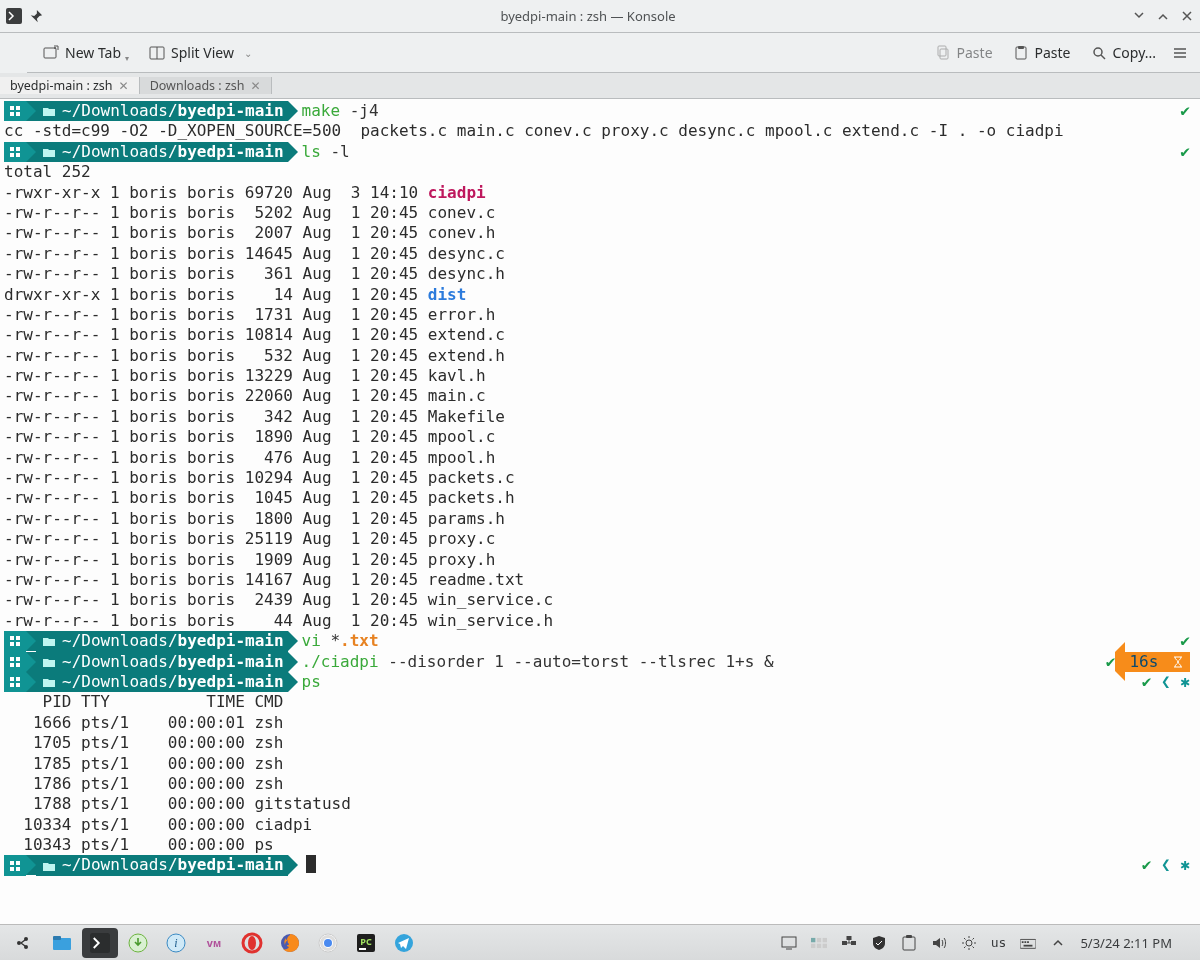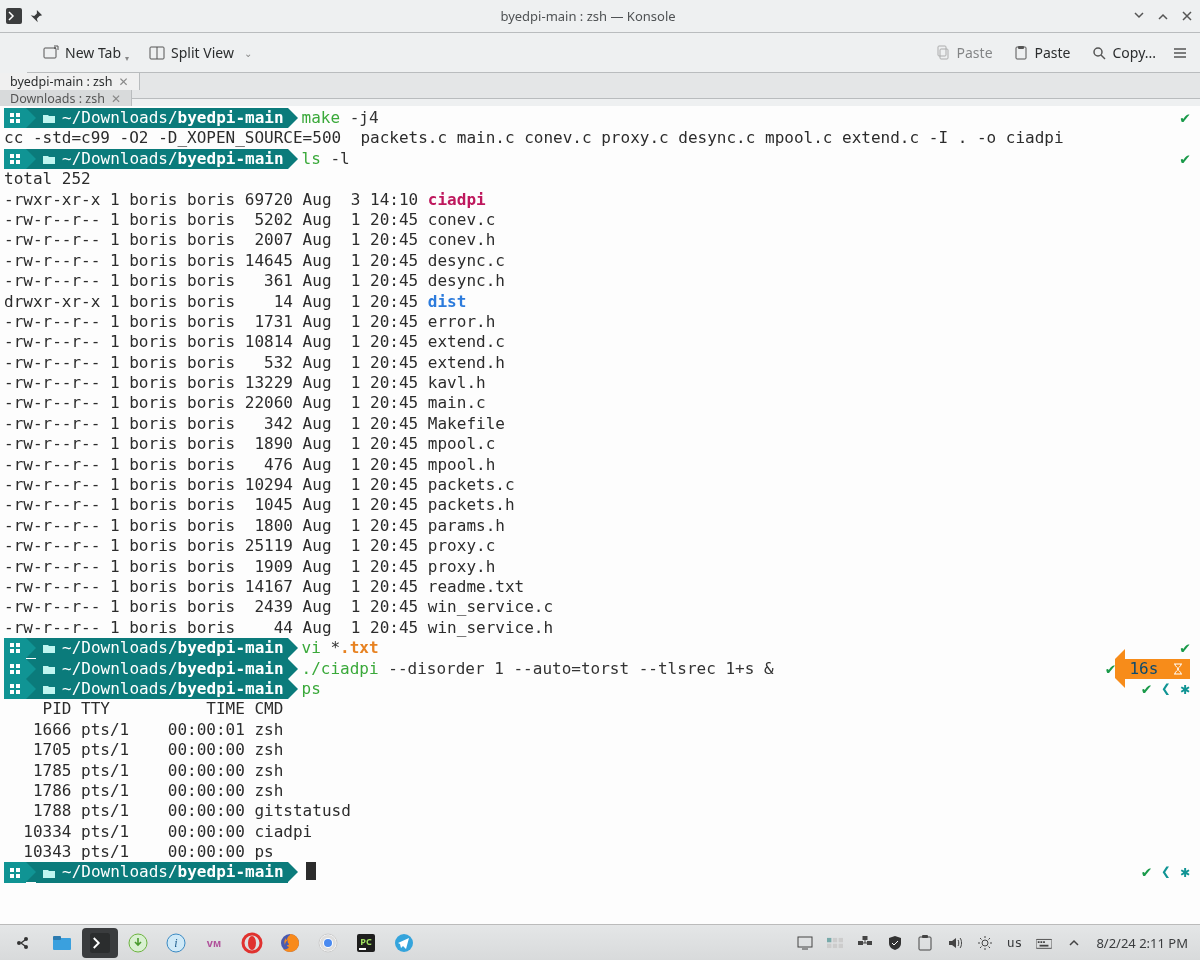--- a/index.html
+++ b/index.html
@@ -68,25 +68,24 @@
   }
   .tool-btn.split { padding-right: 2px;}
   .tool-btn .caret { font-size: 10px; color: #888; margin-left:4px;}
   .tool-btn .sub-caret { font-size: 8px; color: #888; margin-left:-2px; margin-top:10px;}
   .spacer { flex: 1; }
   .icon-slot { width:16px; height:16px; display:inline-flex; align-items:center; justify-content:center; }
 
   
   .tabstrip {
     height: 26px;
-    display: flex; align-items: flex-start;
+    display: flex; align-items: center;
     background: var(--panel-bg2);
     border-bottom: 1px solid var(--border);
     font-size: 12.5px;
-    flex-direction: column;
   }
   .file-tab {
     display: inline-flex; align-items: center; gap: 6px;
     padding: 0 10px;
     border-right: 1px solid var(--border);
   }
   .file-tab.active { background: var(--tab-active); }
   .file-tab.inactive { background: var(--tab-inactive); color: #555; }
   .file-tab .x { color: #888; font-size: 12px; }
 
@@ -94,21 +93,20 @@
   .terminal {
     flex: 1;
     background: var(--term-bg);
     font-family: "DejaVu Sans Mono", "Menlo", "Consolas", monospace;
     font-size: 16px;
     line-height: 20.4px;
     color: var(--term-fg);
     white-space: pre;
     overflow: hidden;
     padding: 2px 0 0 4px;
-    margin-top: 7px;
   }
   .row { display: flex; align-items: stretch; height: 20.4px; }
   .row > span { display:inline-block; }
   .seg { height: 20.4px; display: inline-flex; align-items: center; }
   .seg.m   { background: var(--teal); color: var(--white); padding: 0 5px; font-weight: bold;}
   .seg.arr { width: 0; height: 0; align-self: flex-start; border-top: 10.2px solid transparent; border-bottom: 10.2px solid transparent; }
   .arr.m-to-t { border-left: 10px solid var(--teal); background: var(--teal-dark);}
   .seg.path { background: var(--teal-dark); color: var(--white); padding: 0 4px 0 2px; }
   .seg.path b { color: #fff; font-weight: bold;}
   .seg.folder-ico { background: var(--teal-dark); color:#a9ebe7; padding: 0 4px 0 6px;}
@@ -135,21 +133,21 @@
     display: flex; align-items: center;
     font-size: 13px;
   }
   .taskbar .launchers { display:flex; align-items:center; gap: 2px; padding-left: 6px;}
   .task-item {
     width: 36px; height: 30px;
     display:inline-flex; align-items:center; justify-content:center;
     border-radius: 4px;
   }
   .task-item.active { background: #3a3c3e; color:#fff; }
-  .taskbar .tray { margin-left:auto; display:flex; align-items:center; gap: 14px; padding-right: 12px; color:#3a3c3e;}
+  .taskbar .tray { margin-left:auto; display:flex; align-items:center; gap: 14px; padding-right: 28px; color:#3a3c3e;}
   .tray-ico { width:16px; height:16px; display:inline-flex; align-items:center; justify-content:center; }
   .mono { font-family: "DejaVu Sans Mono", monospace; }
   svg { display:block; }
 </style>
 </head>
 <body>
 
 <div class="window">
 
   <div class="titlebar">
@@ -445,15 +443,15 @@
           <rect x="5" y="5" width="2" height="2" fill="#444"></rect>
           <rect x="8" y="5" width="2" height="2" fill="#444"></rect>
           <rect x="4" y="9" width="10" height="2" fill="#444"></rect>
         </svg>
     </span>
     <span class="tray-ico">
       <svg width="12" height="12" viewBox="0 0 12 12">
           <path d="M2 8l4-4 4 4" stroke="#444" fill="none" stroke-width="1.5"></path>
         </svg>
     </span>
-    <span>8/2/24 2:11 PM</span>
+    <span>5/3/24 2:11 PM</span>
   </div>
 </div>
 
 </body></html>

